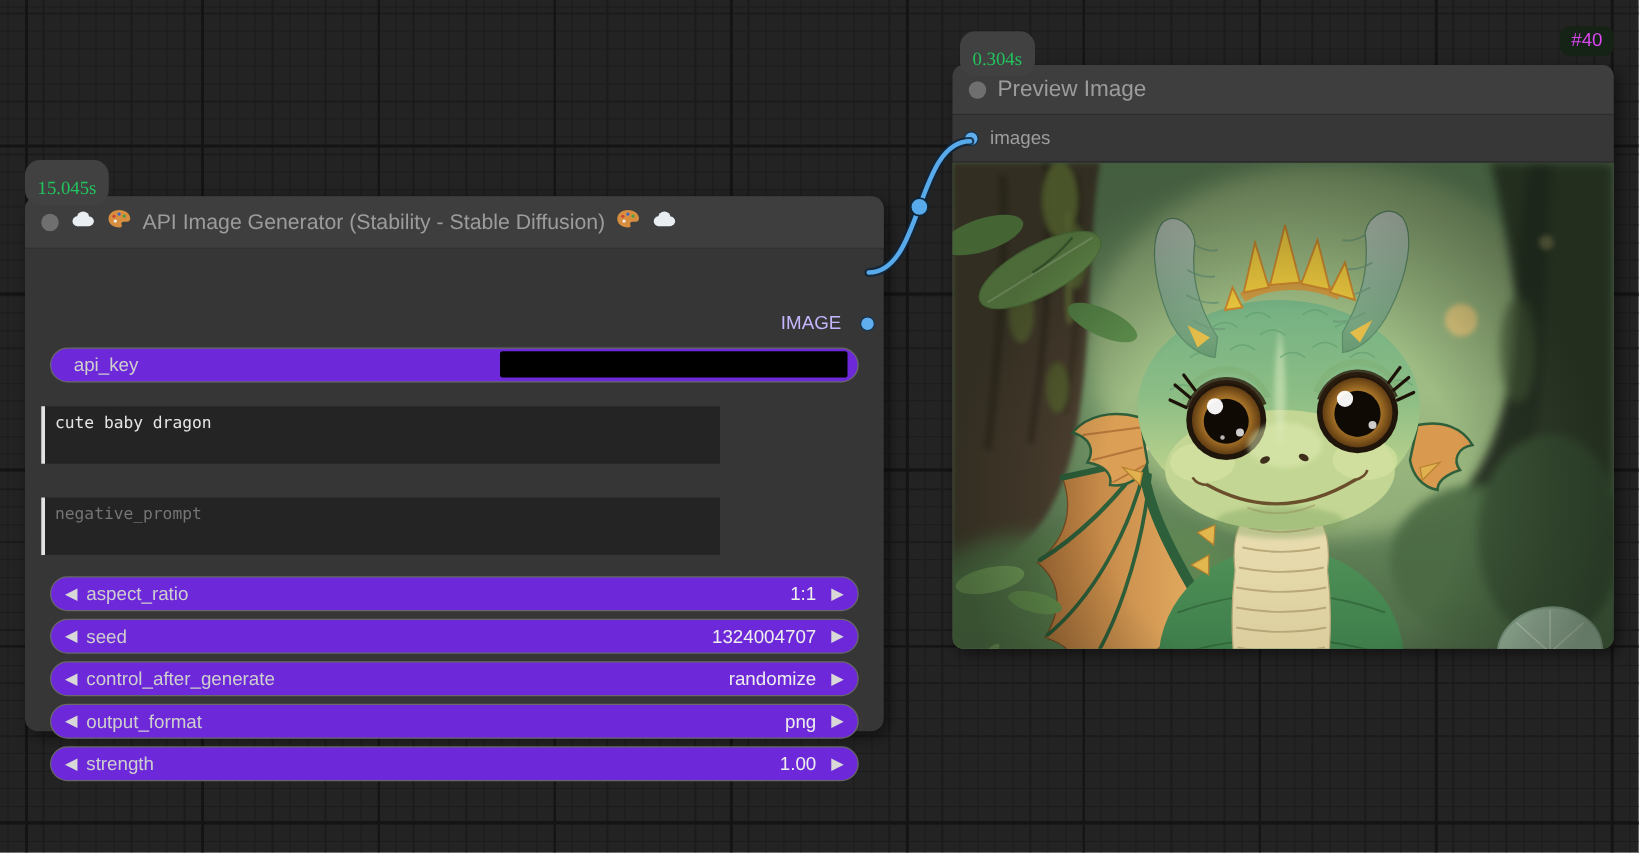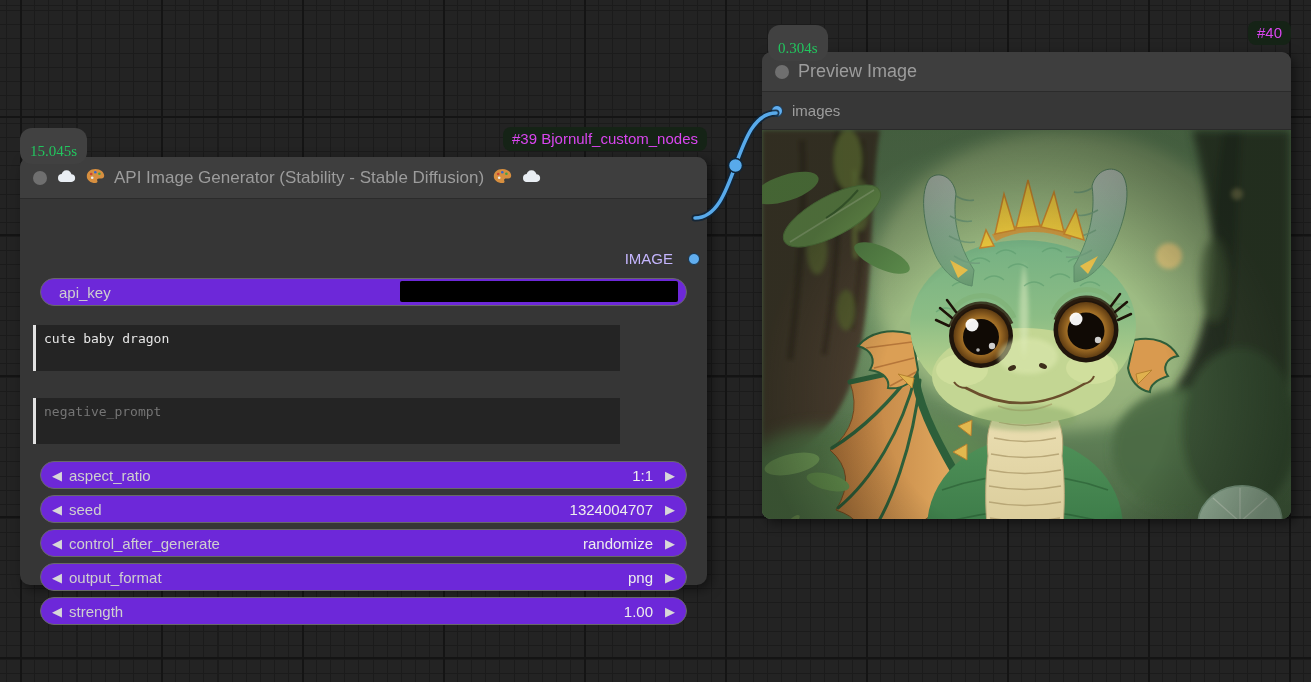--- a/index.html
+++ b/index.html
@@ -53,21 +53,21 @@
   }
   .pill .w-label { margin-left:7px; color:#cfcfcf; }
   .pill .w-value { margin-left:auto; margin-right:12px; color:#ededed; }
   .arrow { font-family:"DejaVu Sans", sans-serif; font-size:13px; color:#d8d8d8; line-height:1; }
   #apikey-pill { top:79px; }
   .masked {
     position:absolute; right:8px; top:2px; width:278px; height:21px;
     background:#000; border-radius:2px;
   }
   .textbox {
-    position:absolute; left:13px; width:587px; height:46px;
+    position:absolute; left:13px; width:543px; height:46px;
     background:#242424; border-left:3px solid #e2e2e2;
     font-family:"DejaVu Sans Mono", monospace; font-size:13px;
     padding:6px 8px; line-height:1.3;
   }
   #prompt-box { top:126px; color:#e6e6e6; }
   #negative-box { top:199px; color:#757575; }
   .combo0 { top:262px; } .combo1 { top:296px; } .combo2 { top:330px; }
   .combo3 { top:364px; } .combo4 { top:398px; }
 
   
@@ -104,21 +104,20 @@
   #wire-svg { position:absolute; left:0; top:0; z-index:30; pointer-events:none; }
 
   .hdr-icon { flex:0 0 auto; display:inline-block; }
 </style>
 </head>
 <body>
 
 <div class="canvas">
 
   <div class="time-badge" id="gen-time">15.045s</div>
-  <div class="id-badge" id="gen-id">#39 Bjornulf_custom_nodes</div>
   <div class="time-badge" id="prev-time">0.304s</div>
   <div class="id-badge" id="prev-id">#40</div>
 
   <div class="node" id="gen-node">
     <div class="node-header">
       <span class="collapse-dot"></span>
       <span class="hdr-icon">
         <svg width="21" height="14" viewBox="0 0 21 14">
             <g fill="#e9eef3">
               <circle cx="6" cy="9" r="4"></circle>

